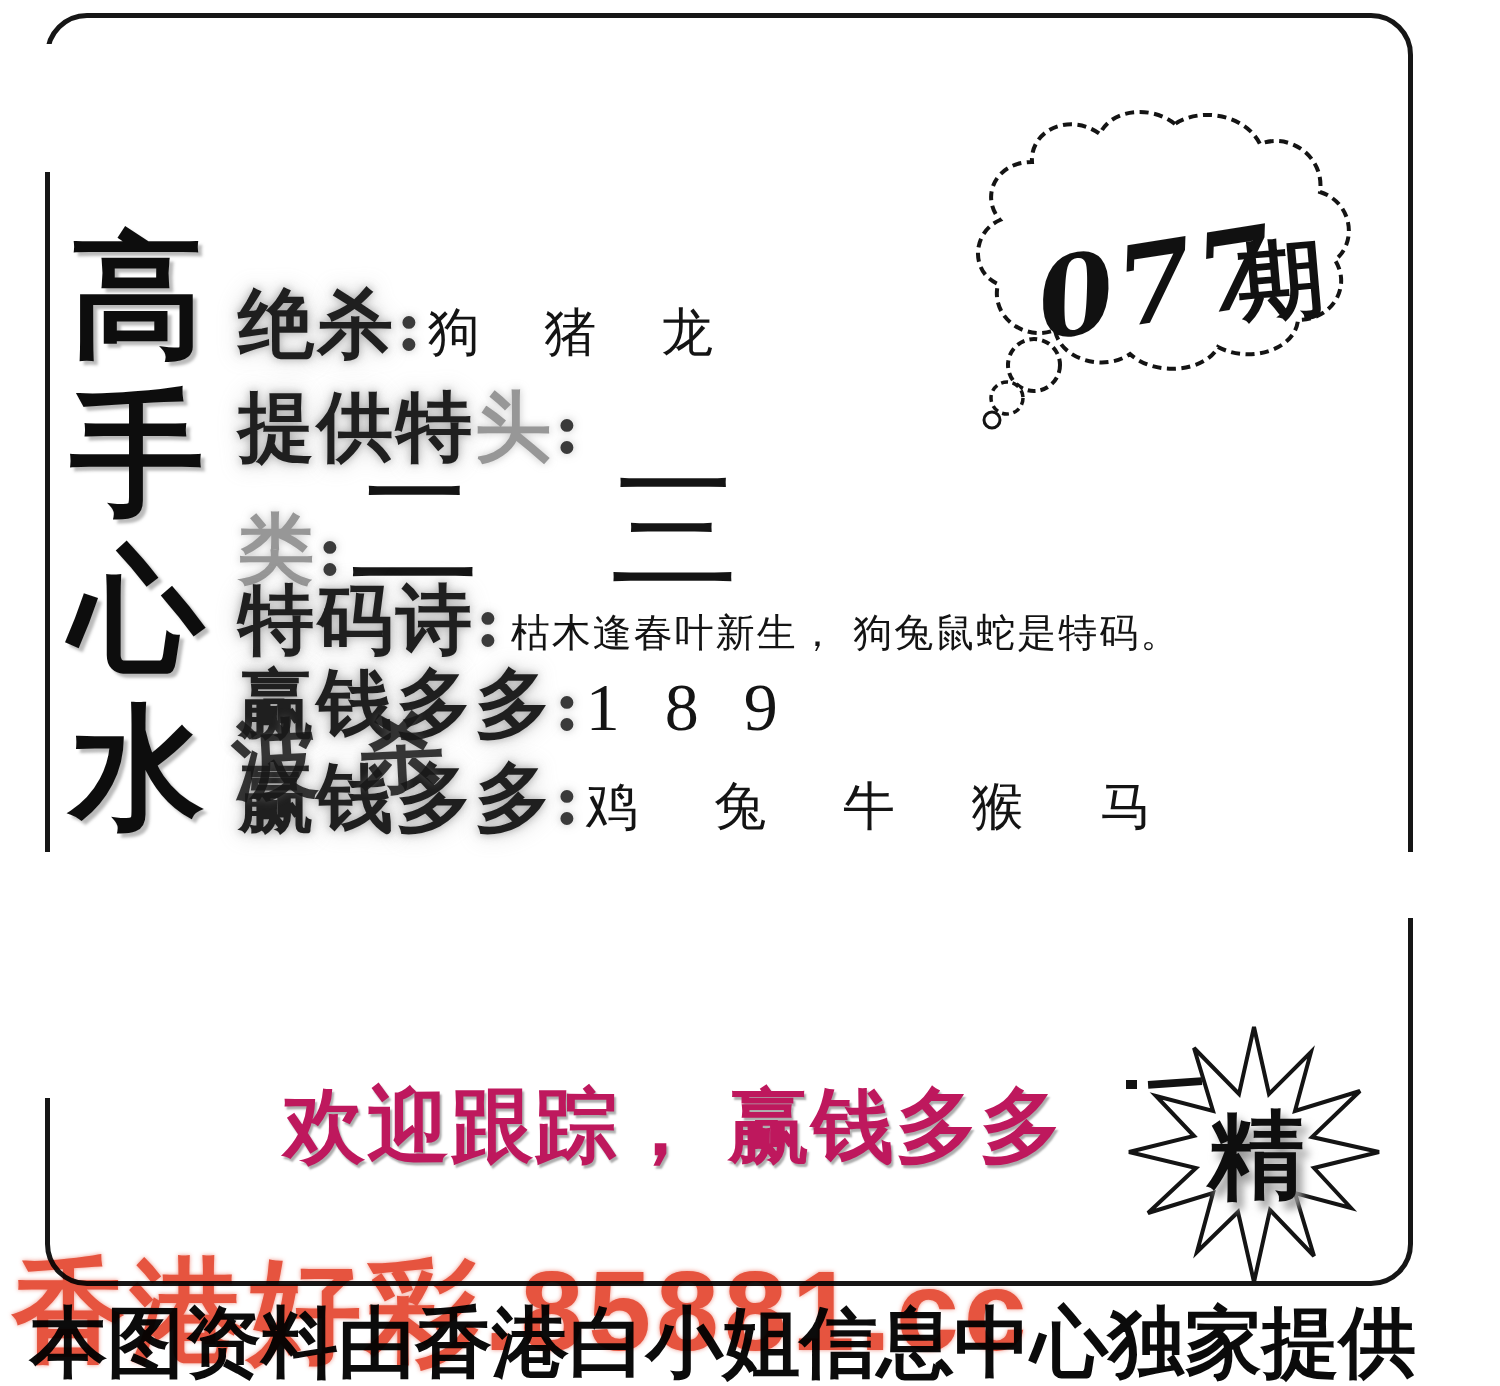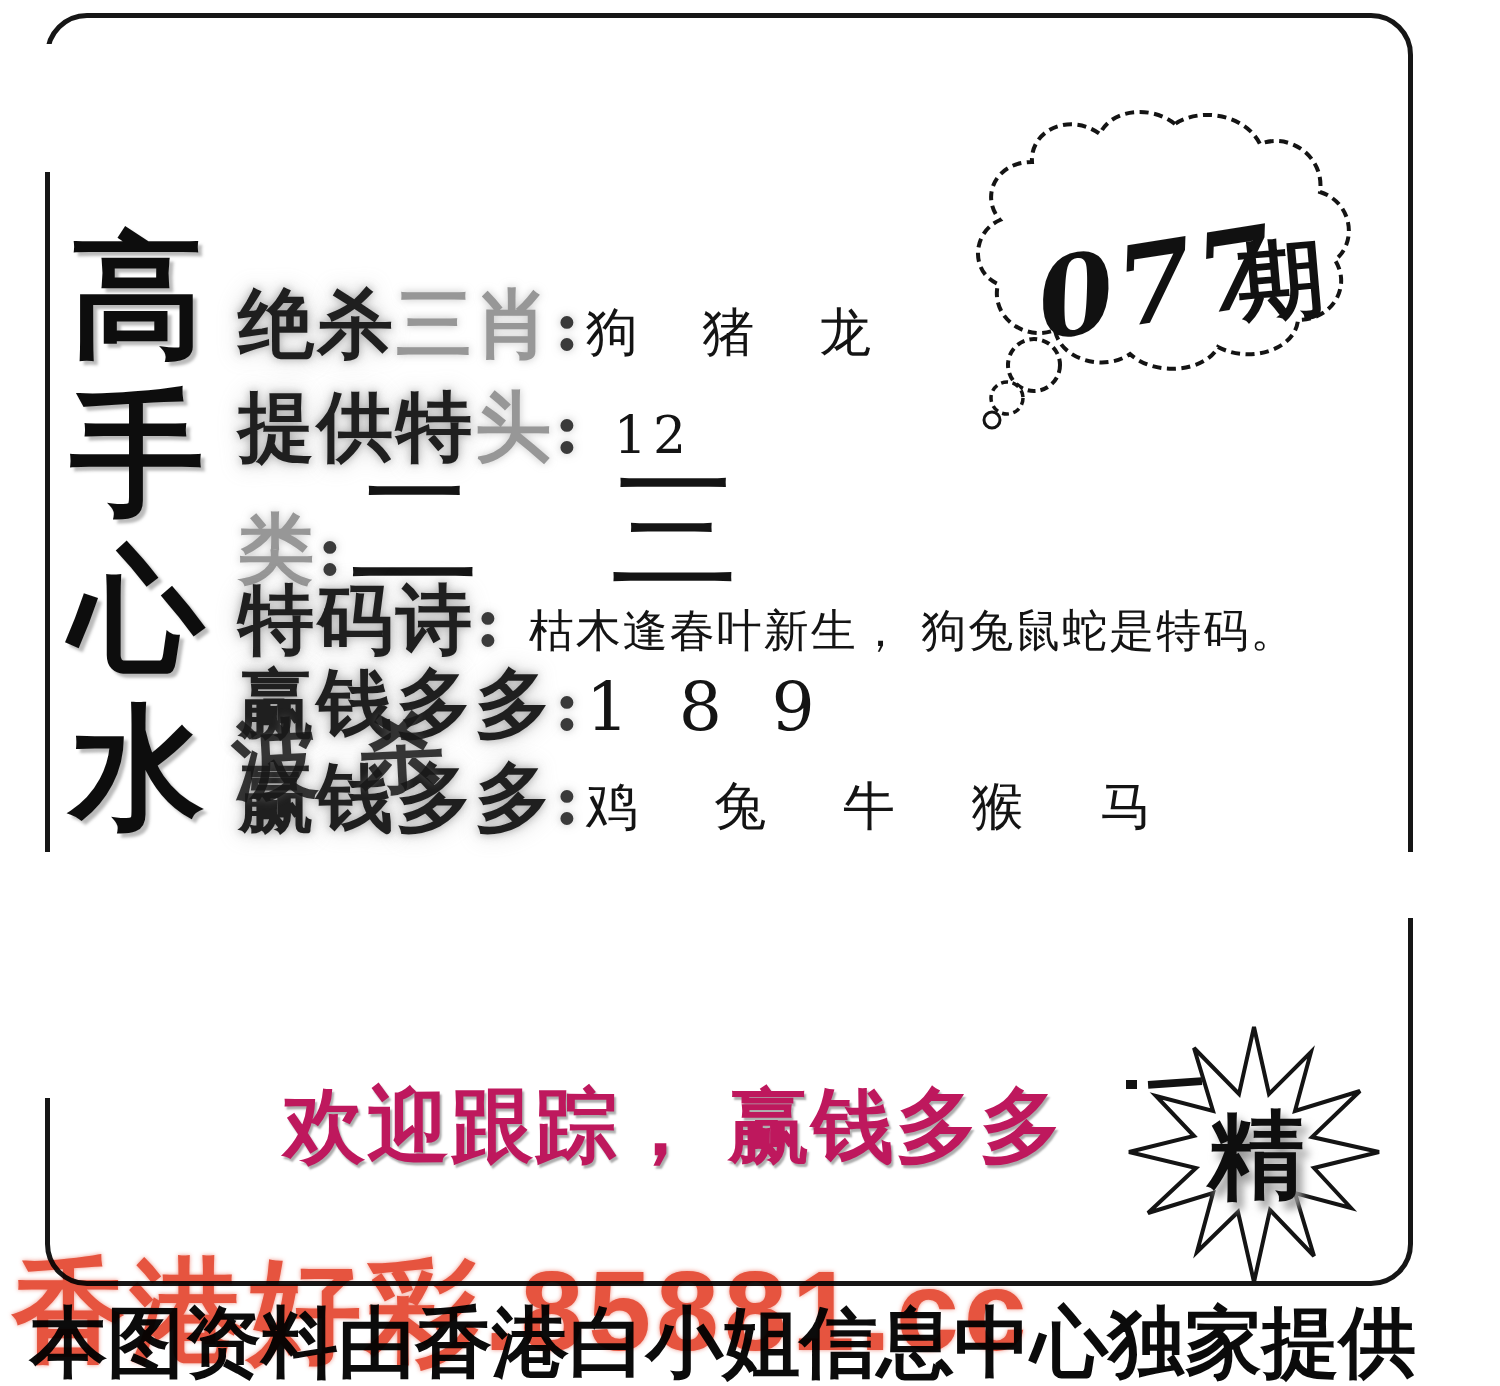--- a/index.html
+++ b/index.html
@@ -35,22 +35,22 @@
     color:#1f1f1f;
     text-shadow:0 0 9px rgba(110,110,110,.55),0 0 22px rgba(150,150,150,.45);
   }
   .tip-label-faded{color:#979797;text-shadow:0 0 9px rgba(160,160,160,.6);}
   .tip-colon{font-size:70px;color:#3a3a3a;font-weight:bold;
     text-shadow:0 0 8px rgba(140,140,140,.5);}
   .tip-value{font-size:52px;color:#141414;letter-spacing:24px;white-space:pre;margin-left:6px;}
   .r1{top:281px;}
   .r2{top:384px;} .r2 .tip-value{letter-spacing:6px;margin-left:34px;}
   .r3{top:444px;} .r3 .tip-value{font-size:130px;letter-spacing:44px;margin-left:7px;font-weight:500;}
-  .r4{top:577px;} .r4 .tip-value{font-size:45px;letter-spacing:2px;margin-left:28px;}
-  .r5{top:661px;} .r5 .tip-value{font-size:68px;letter-spacing:14px;}
+  .r4{top:577px;} .r4 .tip-value{font-size:39px;letter-spacing:2px;margin-left:10px;}
+  .r5{top:661px;} .r5 .tip-value{font-size:68px;letter-spacing:14px;font-family:Liberation Serif, serif;}
   .r6{top:748px;} .r6 .tip-value{letter-spacing:30px;margin-top:24px;}
   .overlap-text{
     position:absolute;left:-6px;top:-50px;font-size:86px;font-weight:bold;
     letter-spacing:40px;color:#1a1a1a;opacity:.88;transform:rotate(-3deg);
     text-shadow:0 0 8px rgba(120,120,120,.5);white-space:pre;
   }
   
   .bubble-svg{position:absolute;left:950px;top:92px;z-index:3;}
   
   .slogan{
@@ -88,25 +88,25 @@
   <div class="border-gap gap-right-mid"></div>
 
   <div class="side-title">
     <span>高</span>
     <span>手</span>
     <span>心</span>
     <span>水</span>
   </div>
 
   <div class="tip-row r1">
-    <span class="tip-label">绝杀</span><span class="tip-label-faded">三肖</span><span class="tip-colon">:</span><span class="tip-value">狗 猪 龙</span>
+    <span class="tip-label">绝杀</span><span class="tip-colon">:</span><span class="tip-value">狗 猪 龙</span>
   </div>
 
   <div class="tip-row r2">
-    <span class="tip-label">提供特</span><span class="tip-label-faded">头</span><span class="tip-colon">:</span><span class="tip-value">12</span>
+    <span class="tip-label">提供特</span><span class="tip-label-faded">头</span><span class="tip-colon">:</span>
   </div>
 
   <div class="tip-row r3">
     <span class="tip-label-faded">类</span><span class="tip-colon">:</span><span class="tip-value">二 三</span>
   </div>
 
   <div class="tip-row r4">
     <span class="tip-label">特码诗</span><span class="tip-colon">:</span><span class="tip-value">枯木逢春叶新生， 狗兔鼠蛇是特码。</span>
   </div>
 

